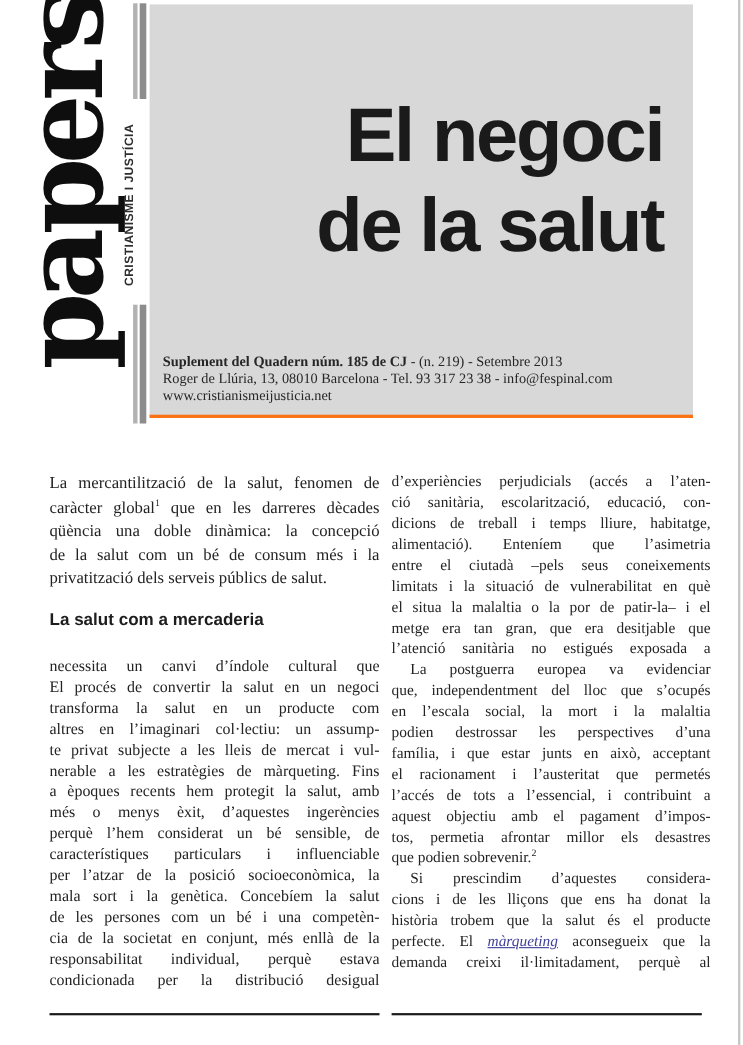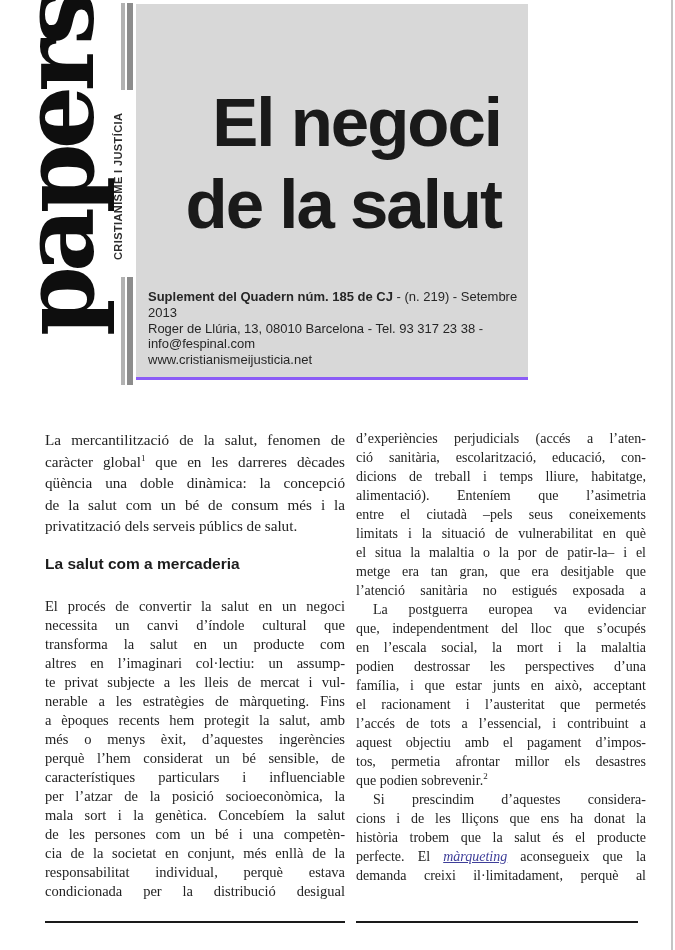--- a/index.html
+++ b/index.html
@@ -18,27 +18,27 @@
     font-size:11px;line-height:17px;letter-spacing:.4px;color:#2e2e2e;white-space:nowrap;}
 
   
   .bar{position:absolute;}
   .bar-light{left:121px;width:3.5px;background:var(--bar-light,#b2b2b2);}
   .bar-dark{left:126.5px;width:6px;background:var(--bar-dark,#8c8c8c);}
   .seg-top{top:3px;height:87px;}
   .seg-bottom{top:277px;height:108px;}
 
   
-  .header-box{position:absolute;left:136px;top:4px;width:392px;height:373px;
-    background:var(--header-box-bg,#d8d8d8);border-bottom:3px solid #8b5cf6;box-sizing:content-box;}
+  .header-box{position:absolute;left:136px;top:4px;width:494px;height:373px;
+    background:var(--header-box-bg,#d8d8d8);border-bottom:3px solid #f97316;box-sizing:content-box;}
   .title{position:absolute;right:27px;top:78px;text-align:right;
     font-family:"Liberation Sans",sans-serif;font-weight:bold;
     font-size:69px;line-height:82px;letter-spacing:-2px;color:var(--title-text,#1a1a1a);}
   .pub-info{position:absolute;left:12px;bottom:9px;
-    font-family:Liberation Sans, sans-serif;font-size:13px;line-height:15.8px;color:#262626;}
+    font-family:Liberation Serif, serif;font-size:13px;line-height:15.8px;color:#262626;}
   .pub-info b{font-weight:bold;}
 
   
   .col{position:absolute;top:429px;}
   .col-left{left:45px;width:300px;}
   .col-right{left:356px;width:290px;}
   .para{font-size:14.5px;line-height:19px;}
   .para.intro{font-size:15.2px;line-height:21.5px;}
   .col-right .para{font-size:14px;}
   .col-heading{font-family:"Liberation Sans",sans-serif;font-weight:bold;
@@ -86,22 +86,22 @@
   <div class="col col-left" id="col-left">
       <div class="para intro">
         <div class="line just">La mercantilització de la salut, fenomen de</div>
         <div class="line just">caràcter global<sup>1</sup> que en les darreres dècades</div>
         <div class="line just">qüència una doble dinàmica: la concepció</div>
         <div class="line just">de la salut com un bé de consum més i la</div>
         <div class="line">privatització dels serveis públics de salut.</div>
       </div>
       <div class="col-heading">La salut com a mercaderia</div>
       <div class="para">
+        <div class="line just">necessita un canvi d’índole cultural que</div>
         <div class="line just">El procés de convertir la salut en un negoci</div>
-        <div class="line just">necessita un canvi d’índole cultural que</div>
         <div class="line just">transforma la salut en un producte com</div>
         <div class="line just">altres en l’imaginari col·lectiu: un assump-</div>
         <div class="line just">te privat subjecte a les lleis de mercat i vul-</div>
         <div class="line just">nerable a les estratègies de màrqueting. Fins</div>
         <div class="line just">a èpoques recents hem protegit la salut, amb</div>
         <div class="line just">més o menys èxit, d’aquestes ingerències</div>
         <div class="line just">perquè l’hem considerat un bé sensible, de</div>
         <div class="line just">característiques particulars i influenciable</div>
         <div class="line just">per l’atzar de la posició socioeconòmica, la</div>
         <div class="line just">mala sort i la genètica. Concebíem la salut</div>

